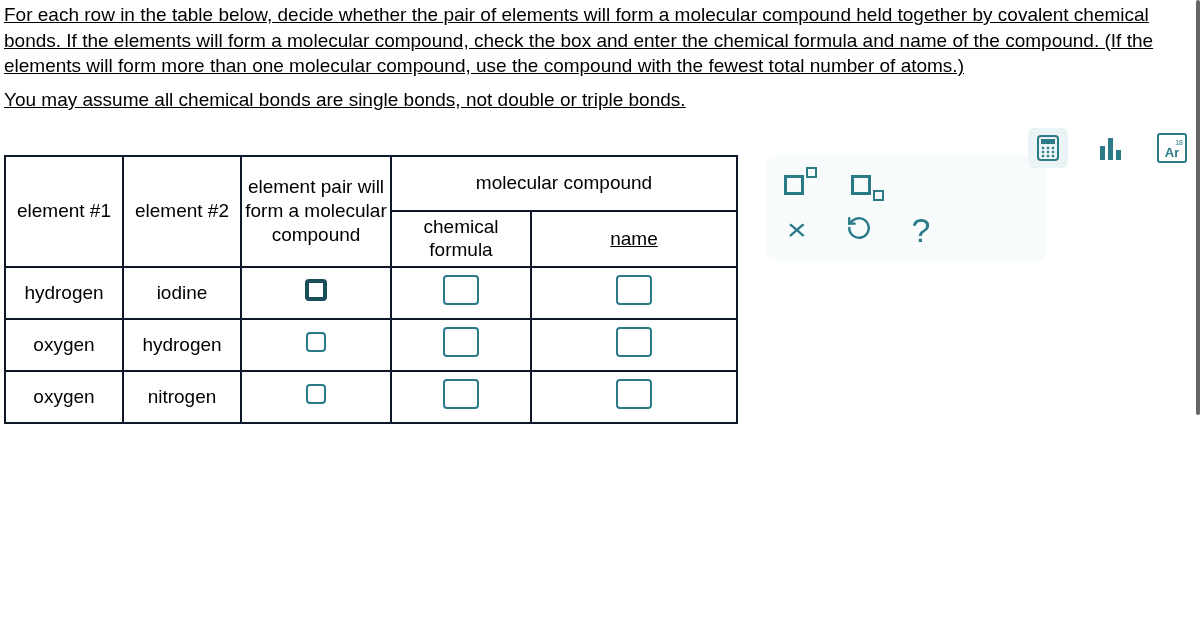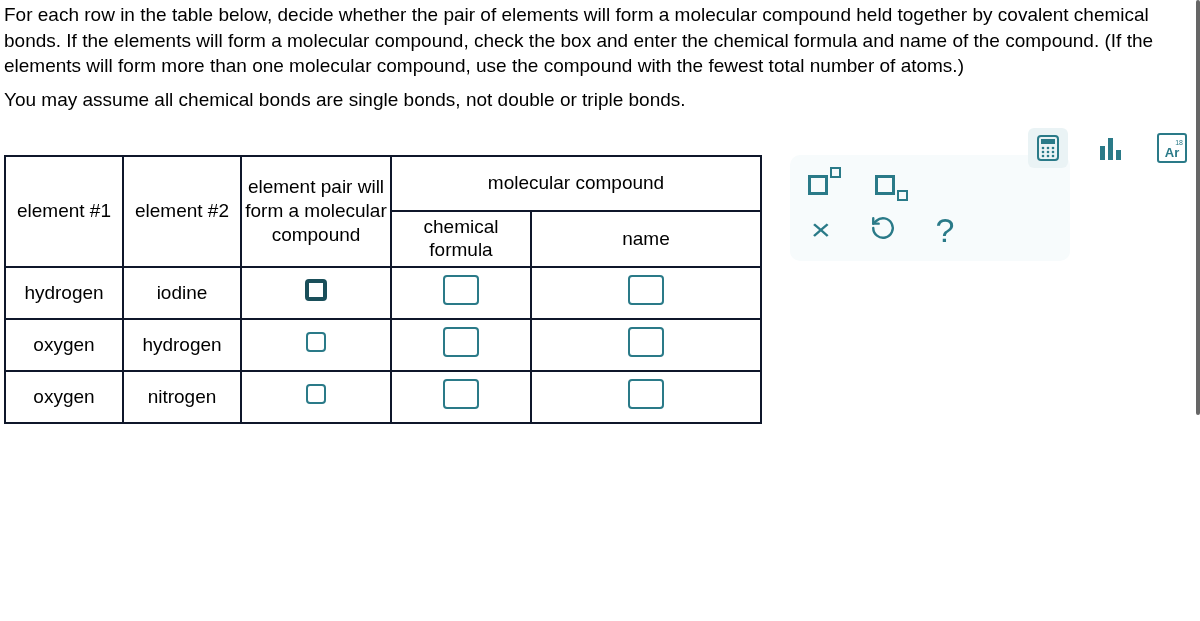--- a/index.html
+++ b/index.html
@@ -10,20 +10,21 @@
       background: #fff;
       width: 1200px;
       height: 621px;
       position: relative;
       overflow: hidden;
     }
     .instructions {
       padding: 2px 12px 6px 4px;
       line-height: 1.35;
       font-size: 19px;
+      text-decoration: underline;
     }
     .instructions p { margin-bottom: 8px; }
     .main-area {
       display: flex;
       align-items: flex-start;
       padding-left: 4px;
       margin-top: 28px;
     }
     table.data {
       border-collapse: collapse;
@@ -33,21 +34,21 @@
       text-align: center;
       vertical-align: middle;
       font-weight: normal;
       font-size: 19px;
       padding: 0;
     }
     .hdr-e1, .hdr-e2 { width: 118px; height: 94px; font-weight: bold; margin-left: 36px; }
     .hdr-pair { width: 150px; font-weight: bold; line-height: 1.25; padding: 4px 6px; }
     .hdr-mol { font-weight: bold; height: 55px; }
     .hdr-formula { width: 140px; height: 56px; font-weight: bold; line-height:1.2; }
-    .hdr-name { width: 230px; font-weight: bold; }
+    .hdr-name { width: 206px; font-weight: bold; text-decoration: underline; }
     .row td { height: 52px; }
     .cb {
       width: 20px; height: 20px;
       border: 2px solid #2a7a88;
       border-radius: 4px;
       display: inline-block;
       background: #fff;
     }
     .cb.heavy {
       border: 4px solid #1a4f5a;

